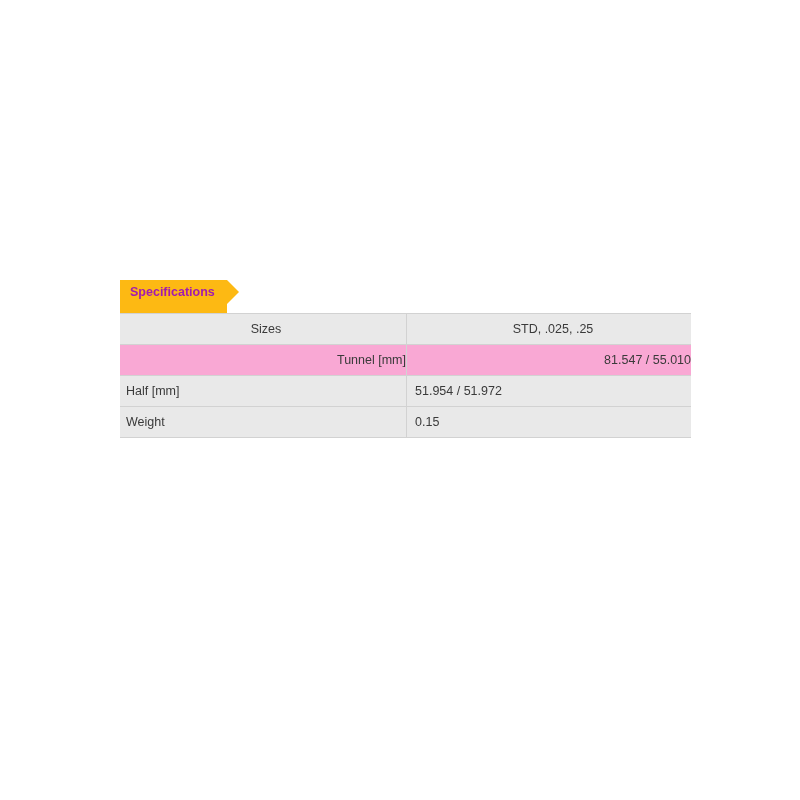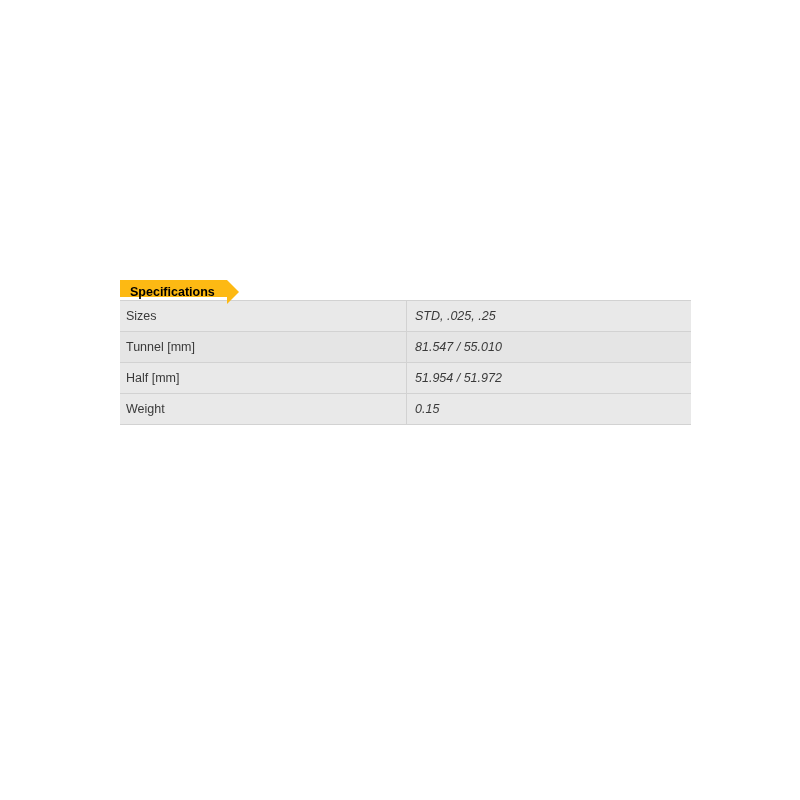--- a/index.html
+++ b/index.html
@@ -25,24 +25,24 @@
     position: absolute;
     left: 120px;
     top: 280px;
     width: 556px;
   }
 
   
   .spec-header {
     position: relative;
     display: inline-block;
-    height: 17px;
+    height: 33px;
     line-height: 25px;
     background: #fdb913;
-    color: #000000;
+    color: #a21caf;
     font-size: 12.5px;
     font-weight: bold;
     padding: 0 12px 0 10px;
     box-sizing: border-box;
   }
   .spec-header::after {
     content: "";
     position: absolute;
     right: -12px;
     top: 0;
@@ -59,44 +59,45 @@
     table-layout: fixed;
     font-size: 12.5px;
   }
   table.spec-table tr {
     height: 30px;
   }
   table.spec-table tr.odd td {
     background: #e9e9e9;
   }
   table.spec-table tr.even td {
-    background: #e5e5e5;
+    background: #f9a8d4;
+    text-align: right;
   }
   table.spec-table td {
     border-bottom: 1px solid #d2d2d2;
     padding: 0 0 0 6px;
     vertical-align: middle;
     color: #3a3a3a;
     font-size: 12.5px;
     line-height: 30px;
     white-space: nowrap;
     overflow: hidden;
     text-overflow: ellipsis;
   }
   table.spec-table td.label {
     width: 280px;
     border-right: 1px solid #d2d2d2;
   }
   table.spec-table td.value {
     width: 276px;
     padding-left: 8px;
-    font-style: italic;
   }
   table.spec-table tr:first-child td {
     border-top: 1px solid #d2d2d2;
+    text-align: center;
   }
 </style>
 </head>
 <body>
 
 <div class="page">
 
   <div class="spec-block">
 
     <div class="spec-header">Specifications</div>

